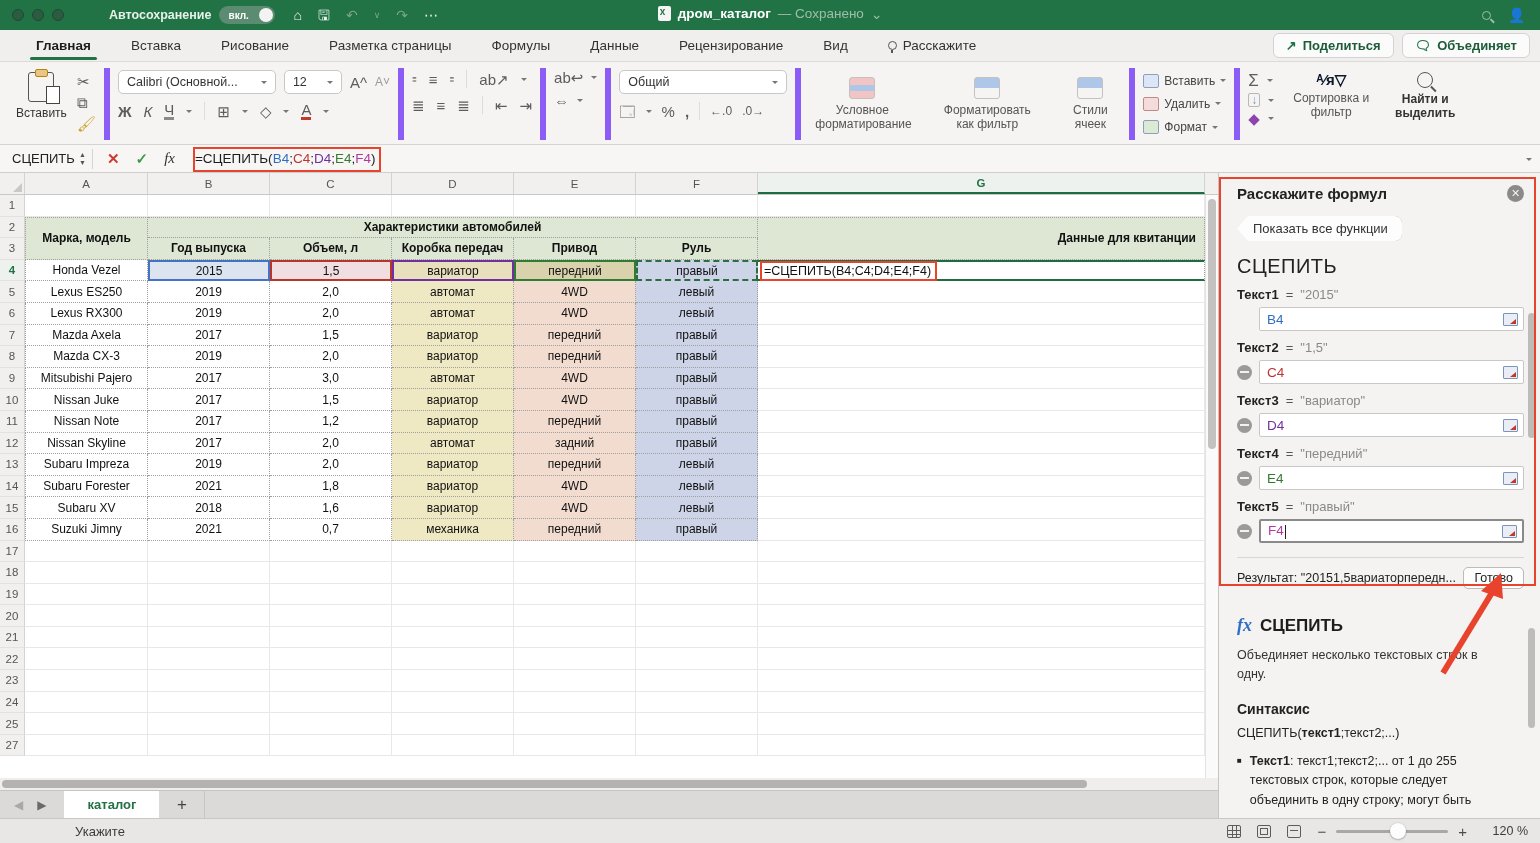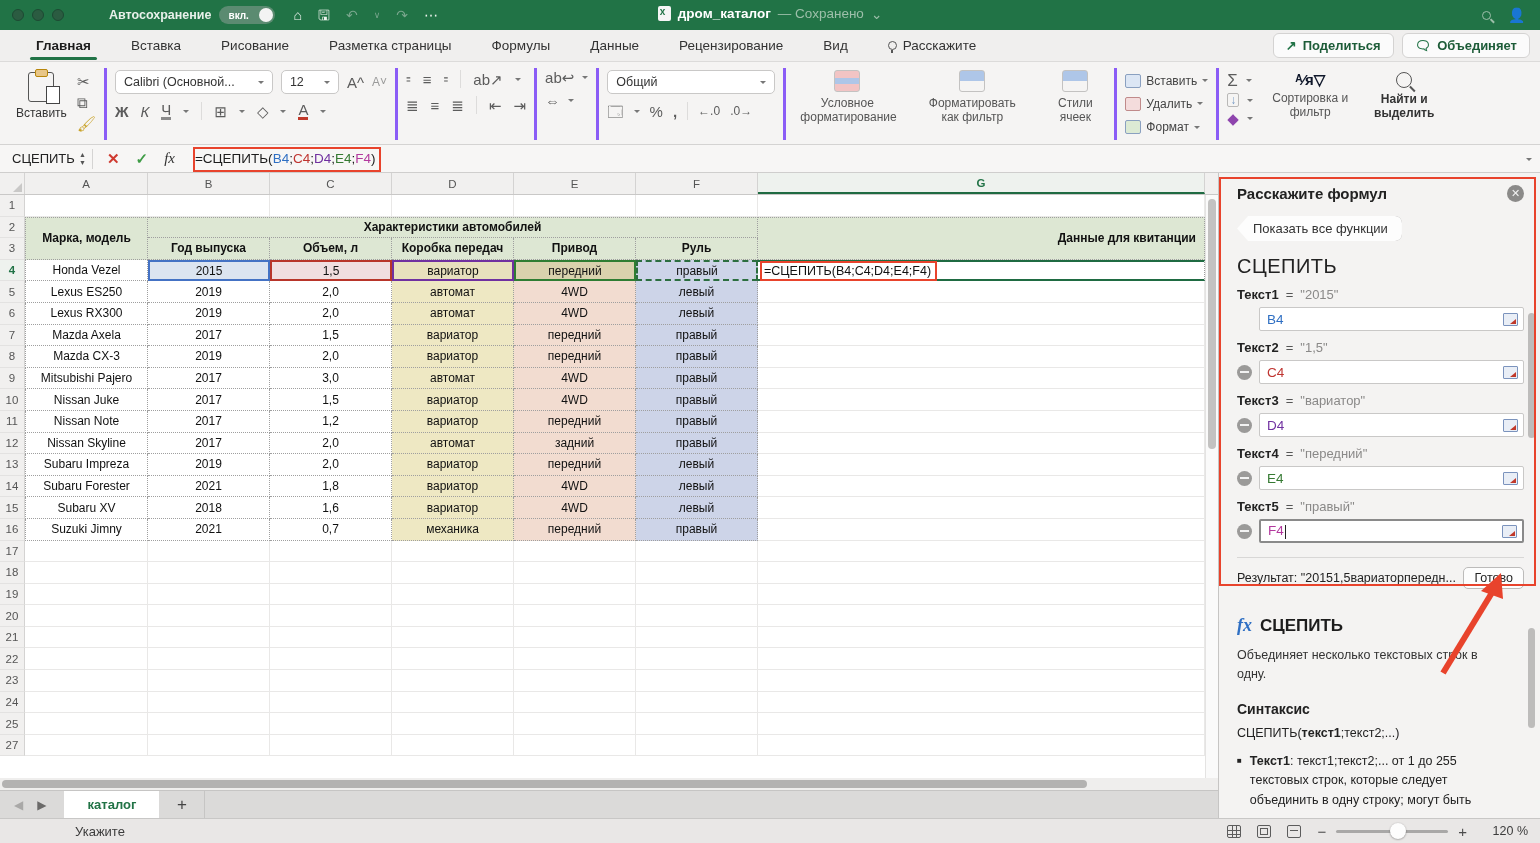--- a/index.html
+++ b/index.html
@@ -37,21 +37,21 @@
   .tab.active::after { content:""; position:absolute; left:14px; right:14px; bottom:0px; height:3px; background:#217346; border-radius:2px; }
   .bulb { display:inline-block; width:9px; height:9px; border:1.3px solid #555; border-radius:50%; position:relative; top:0px; margin-right:6px; }
   .bulb::after { content:""; position:absolute; left:2.1px; top:8px; width:2.6px; height:3px; background:#555; }
   .tab-actions { position:absolute; right:10px; display:flex; gap:8px; }
   .chip-btn { display:flex; align-items:center; gap:6px; background:#fbfbfb; border:1px solid #d4d3d2; border-radius:6px; padding:4px 12px; font-size:13px; color:#1d5c38; font-weight:600; }
   .chip-ic { font-size:13px; color:#217346; }
 
   
   .ribbon { height:83px; background:#f5f4f3; border-bottom:1px solid #d4d3d2; display:flex; align-items:stretch; padding:6px 4px 4px 8px; }
   .rgroup { display:flex; flex-direction:column; justify-content:flex-start; padding:2px 8px; position:relative; }
-  .rgroup + .rgroup { border-left:3px solid #8b5cf6; }
+  .rgroup + .rgroup { border-left:6px solid #8b5cf6; }
   .rrow { display:flex; align-items:center; gap:8px; }
   .gly { color:#5c5c5c; font-size:15px; line-height:1; }
   .gly.small { font-size:12px; }
   .cv { width:0; height:0; border:3.5px solid transparent; border-top-color:#777; display:inline-block; margin-top:3px; }
   .sel { background:#fff; border:1px solid #c9c8c7; border-radius:5px; height:24px; display:flex; align-items:center; padding:0 8px; font-size:12.5px; color:#333; gap:8px; justify-content:space-between; }
   .paste-big { display:flex; flex-direction:column; align-items:center; margin-top:2px; }
   .clipboard { width:26px; height:30px; border:1.6px solid #555; border-radius:3px; position:relative; background:#f5f4f3; }
   .clipboard::before { content:""; position:absolute; top:-4px; left:6px; width:11px; height:6px; border:1.6px solid #b8860b; border-radius:2px; background:#e8c687; }
   .clipboard::after { content:""; position:absolute; right:-7px; bottom:-3px; width:12px; height:16px; background:#fff; border:1.5px solid #444; }
   .rlabel { font-size:12px; color:#333; margin-top:4px; text-align:center; line-height:1.2; }
@@ -332,21 +332,21 @@
       <span class="gly">🗔</span>
       <span class="cv"></span>
       <span class="gly">%</span>
       <span class="gly" style="font-weight:700;">,</span>
       <span style="width:1px;height:18px;background:#dddcdb;"></span>
       <span class="gly small">←.0</span>
       <span class="gly small">.0→</span>
     </div>
   </div>
 
-  <div class="rgroup" style="flex-direction:row; gap:14px; align-items:flex-start;">
+  <div class="rgroup" style="flex-direction:row; gap:14px; align-items:center;">
     <div class="stack-btn">
       <span class="fmt-ic"></span>
       <span class="rlabel" style="width:94px; color:#555;">Условное форматирование</span>
     </div>
     <div class="stack-btn">
       <span class="fmt-ic" style="background:linear-gradient(180deg,#aec6e8 50%,#f5f4f3 50%);"></span>
       <span class="rlabel" style="width:104px; color:#555;">Форматировать как фильтр</span>
     </div>
     <div class="stack-btn">
       <span class="fmt-ic" style="background:linear-gradient(180deg,#aec6e8 50%,#f5f4f3 50%);"></span>

